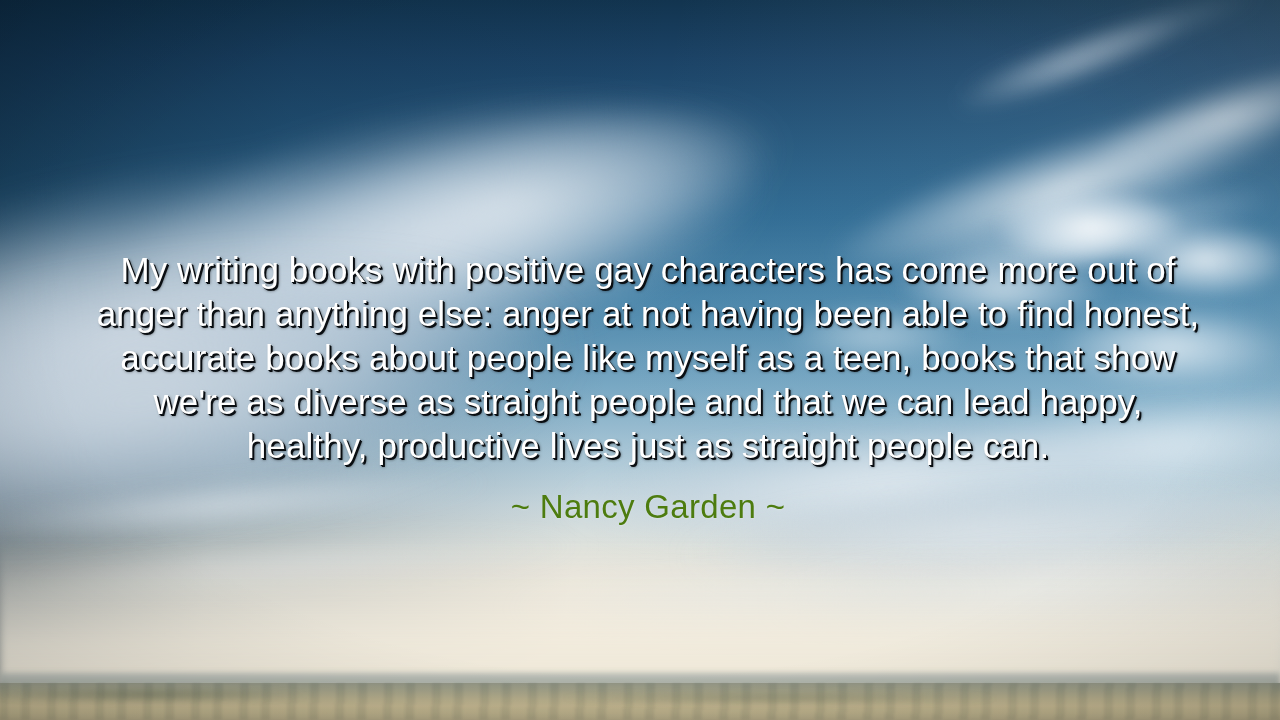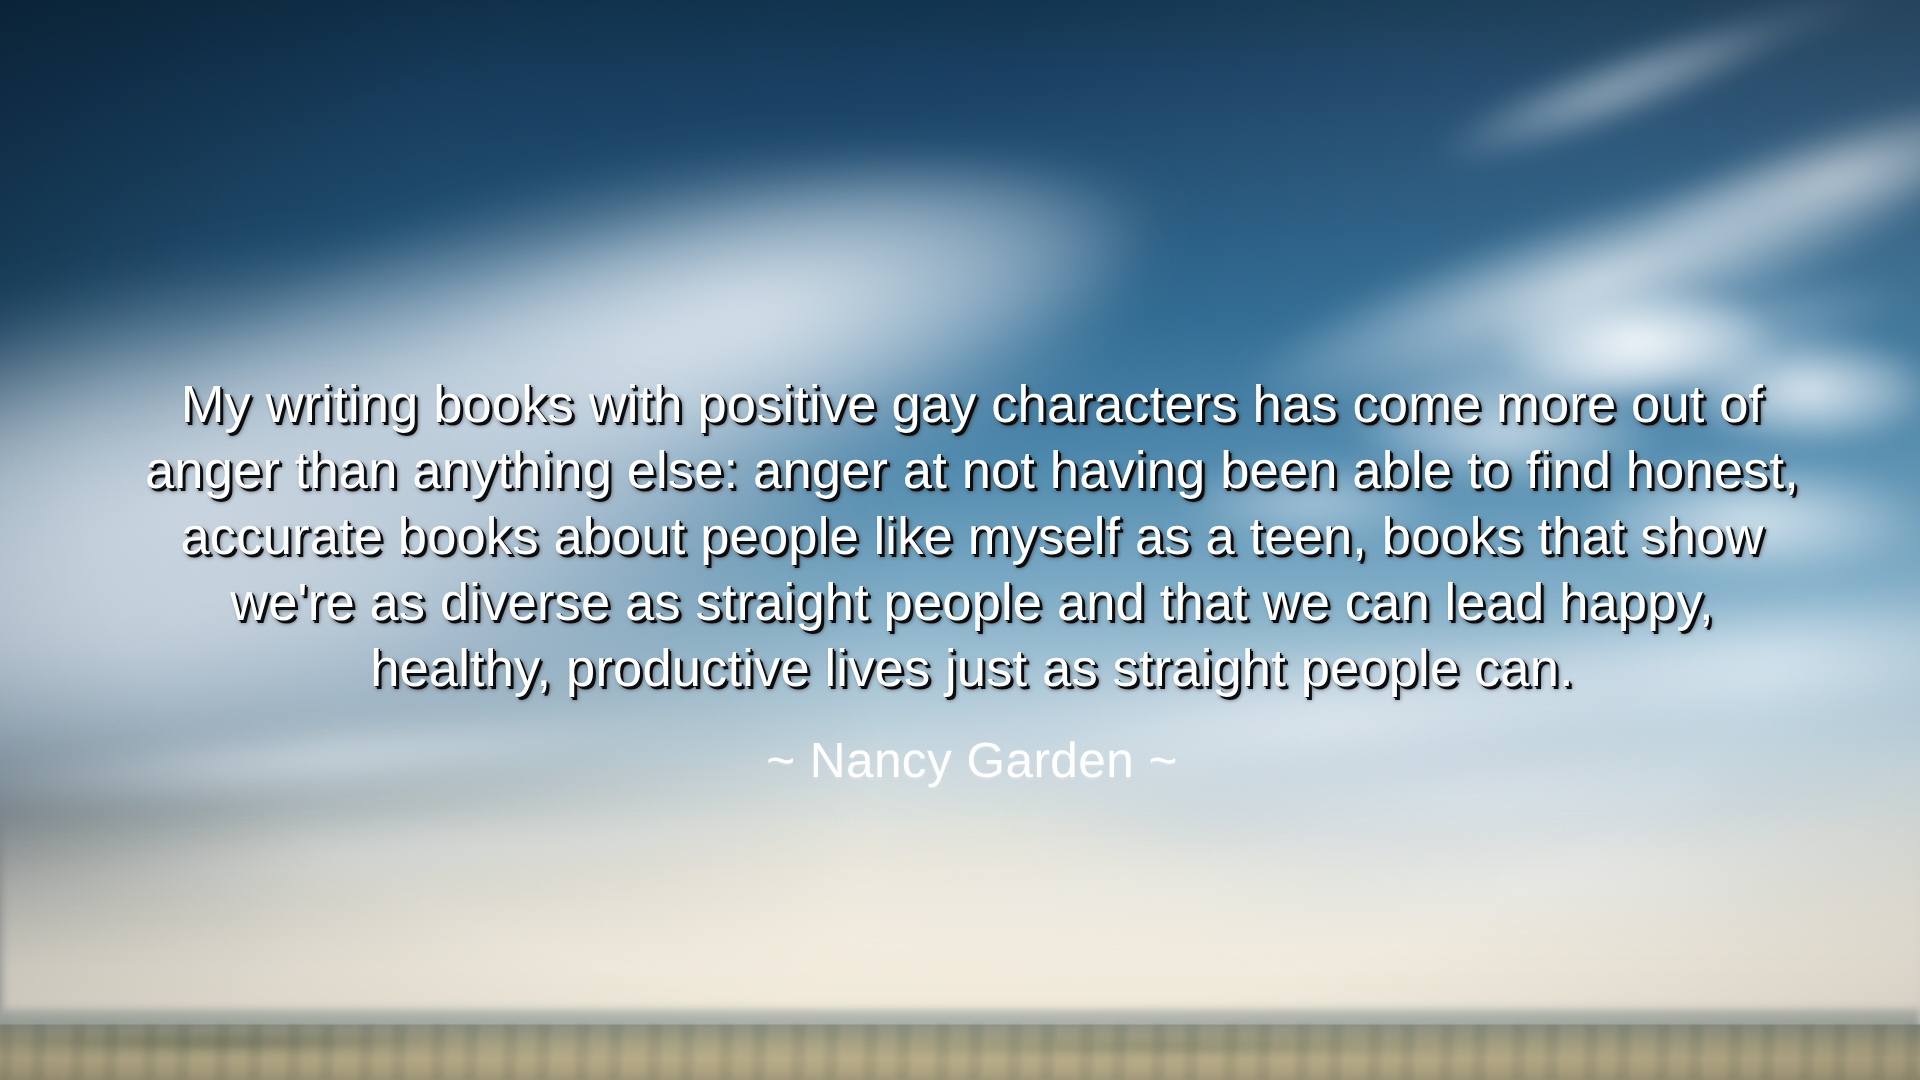--- a/index.html
+++ b/index.html
@@ -362,16 +362,16 @@
     <div class="land"></div>
     <div class="land-tex"></div>
     <div class="land-dark-left"></div>
     <div class="land-dark-mid"></div>
 
     <div class="vignette"></div>
   </div>
 
   <div class="quote-wrap">
     <p class="quote-text" style="color: rgb(255, 255, 255); text-shadow: rgb(10, 14, 18) 2px 2px 0px, rgb(10, 14, 18) 1px 1px 0px, rgba(0, 0, 0, 0.55) 2px 2px 3px;">My writing books with positive gay characters has come more out of anger than anything else: anger at not having been able to find honest, accurate books about people like myself as a teen, books that show we're as diverse as straight people and that we can lead happy, healthy, productive lives just as straight people can.</p>
-    <p class="attribution" style="color: #ffffff;">~ Nancy Garden ~</p>
+    <p class="attribution" style="color: #4d7c0f;">~ Nancy Garden ~</p>
   </div>
 
 </div>
 
 </body></html>

